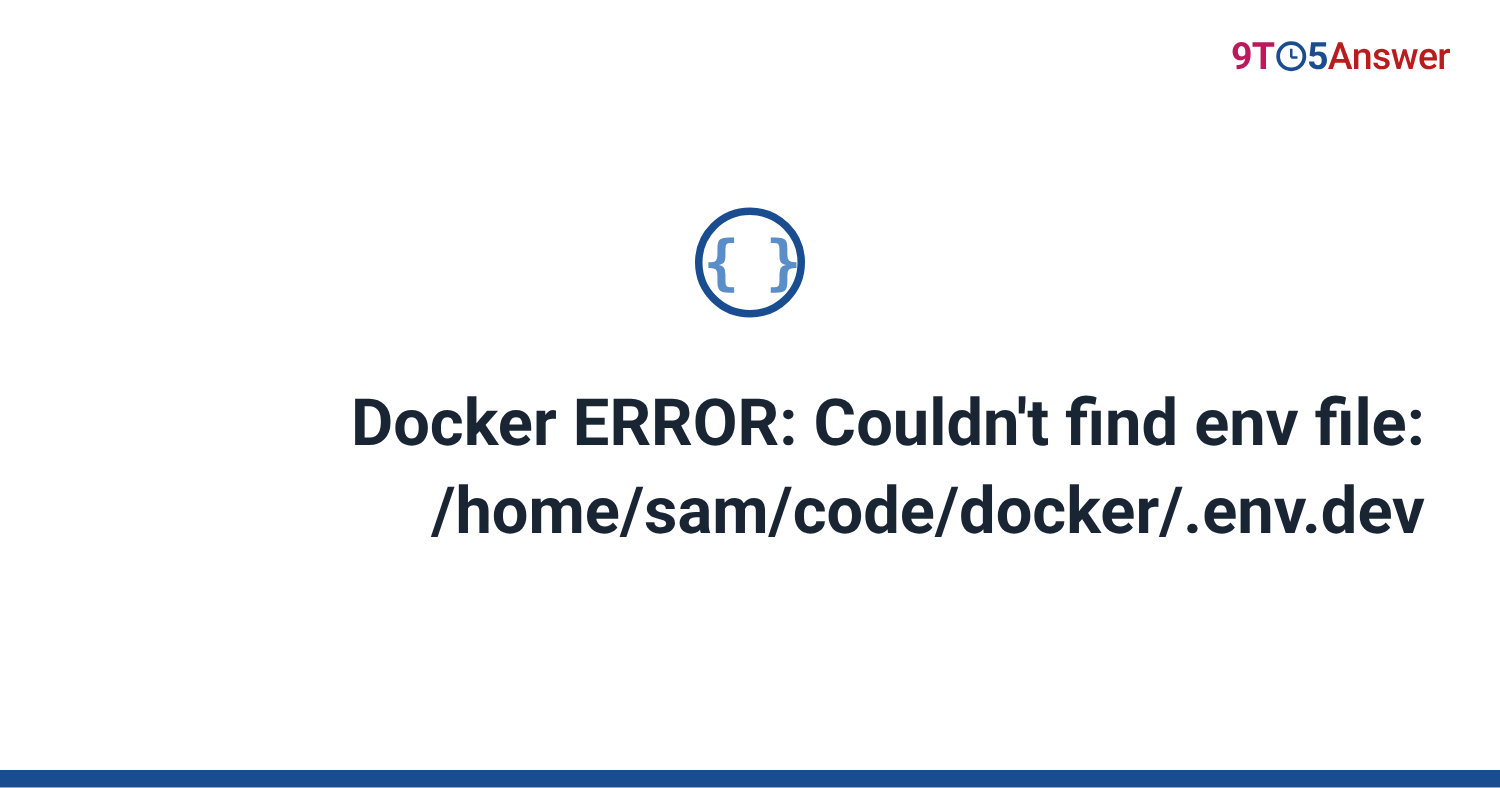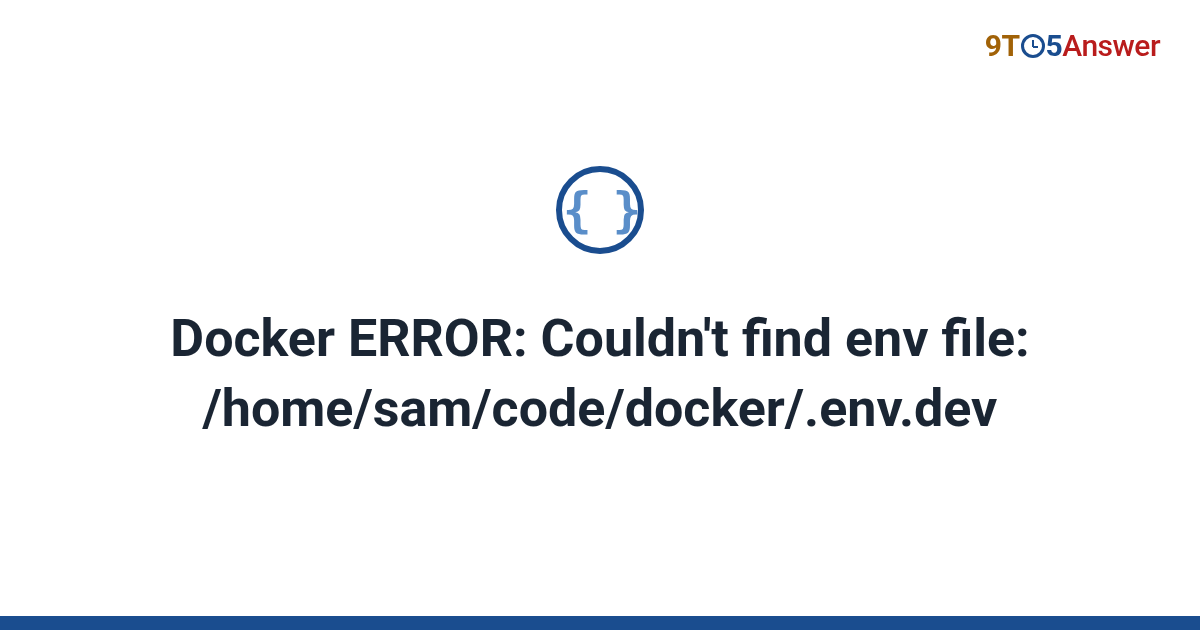--- a/index.html
+++ b/index.html
@@ -17,21 +17,21 @@
     }
     .header-logo {
       position: absolute;
       top: 28px;
       right: 40px;
       font-size: 30px;
       font-weight: 600;
       letter-spacing: -0.5px;
     }
     .logo-9t {
-      color: #a16207;
+      color: #be185d;
       font-weight: 700;
     }
     .logo-clock {
       display: inline-flex;
       align-items: center;
       justify-content: center;
       width: 24px;
       height: 24px;
       border: 3px solid #1a4d8f;
       border-radius: 50%;
@@ -95,21 +95,21 @@
       font-size: 48px;
       font-weight: 700;
       font-family: "Consolas", "Monaco", monospace;
       letter-spacing: -4px;
       line-height: 1;
     }
     .title {
       color: #1a2533;
       font-size: 52px;
       font-weight: 700;
-      text-align: center;
+      text-align: right;
       line-height: 1.35;
       max-width: 1080px;
     }
     .footer-bar {
       position: absolute;
       bottom: 0;
       left: 0;
       width: 100%;
       height: 14px;
       background: #1a4d8f;

